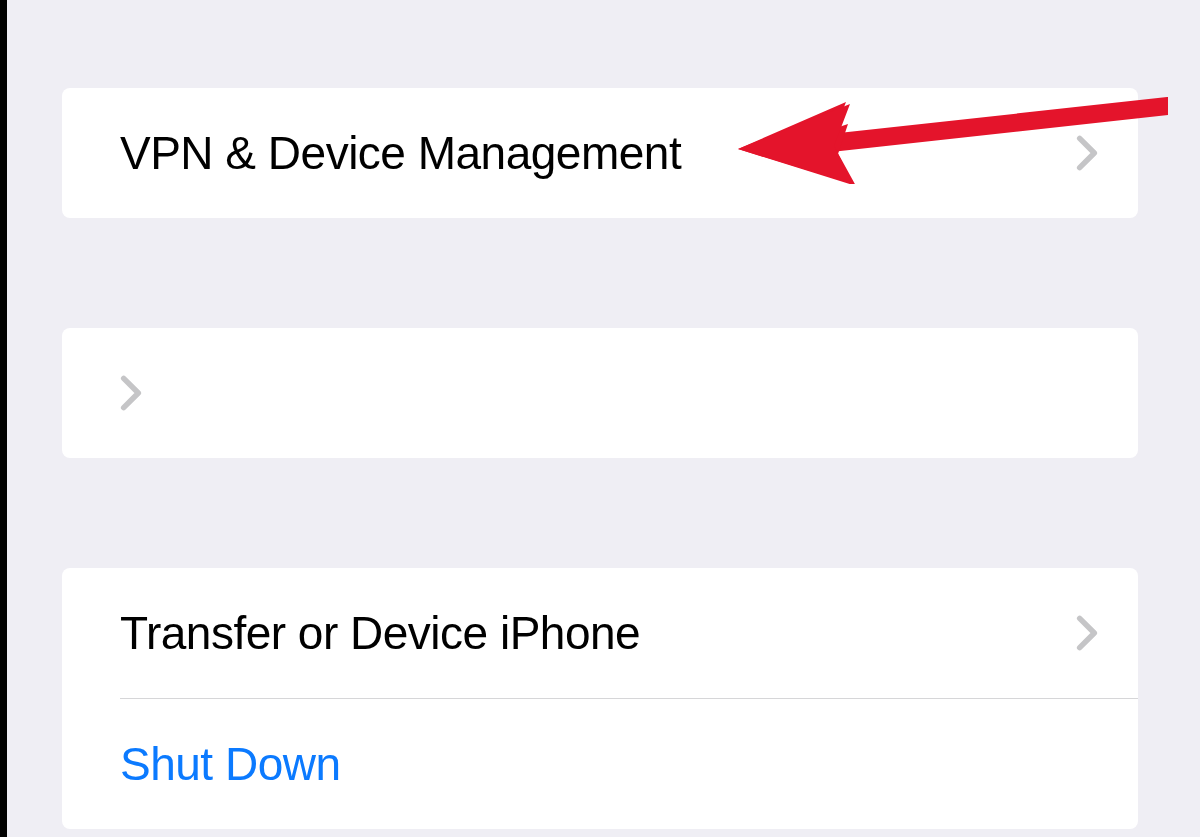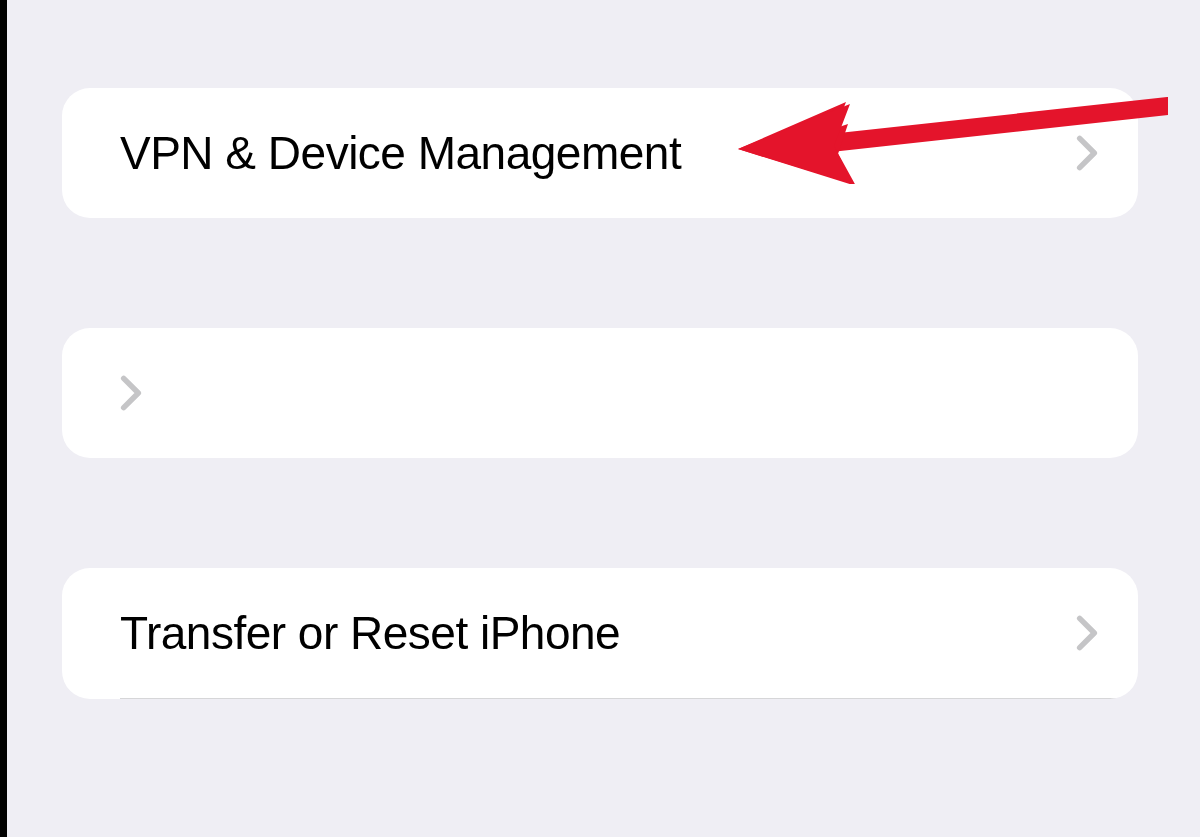--- a/index.html
+++ b/index.html
@@ -18,21 +18,21 @@
       width: 7px;
       height: 100%;
       background: #000;
     }
     .content {
       padding: 0 62px;
       padding-top: 88px;
     }
     .group {
       background: #ffffff;
-      border-radius: 28px;
+      border-radius: 8px;
       overflow: hidden;
       margin-bottom: 110px;
     }
     .group:last-child { margin-bottom: 0; }
     .row {
       display: flex;
       align-items: center;
       justify-content: space-between;
       padding: 32px 40px 32px 58px;
       min-height: 130px;
@@ -93,28 +93,31 @@
       <span class="chevron">
         <svg viewBox="0 0 12 20" fill="none" stroke="currentColor" stroke-width="3" stroke-linecap="round" stroke-linejoin="round">
           <polyline points="2,2 10,10 2,18"></polyline>
         </svg>
       </span>
     </div>
   </div>
 
   <div class="group">
     <div class="row">
-      <span class="row-label">Transfer or Reset iPhone</span>
+      <span class="row-label">Transfer or Device iPhone</span>
       <span class="chevron">
         <svg viewBox="0 0 12 20" fill="none" stroke="currentColor" stroke-width="3" stroke-linecap="round" stroke-linejoin="round">
           <polyline points="2,2 10,10 2,18"></polyline>
         </svg>
       </span>
     </div>
     <div class="divider"></div>
+    <div class="row">
+      <span class="row-label link">Shut Down</span>
+    </div>
   </div>
 
 </div>
 
 <div class="arrow-annotation">
   <svg viewBox="0 0 430 90" width="430" height="90">
     <line x1="65" y1="52" x2="430" y2="12" stroke="#e4142b" stroke-width="18" stroke-linecap="round"></line>
     <polygon points="0,55 108,8 98,34 110,30 100,60 115,90" fill="#e4142b"></polygon>
     <polygon points="0,55 112,10 96,52 118,92" fill="#e4142b"></polygon>
   </svg>

